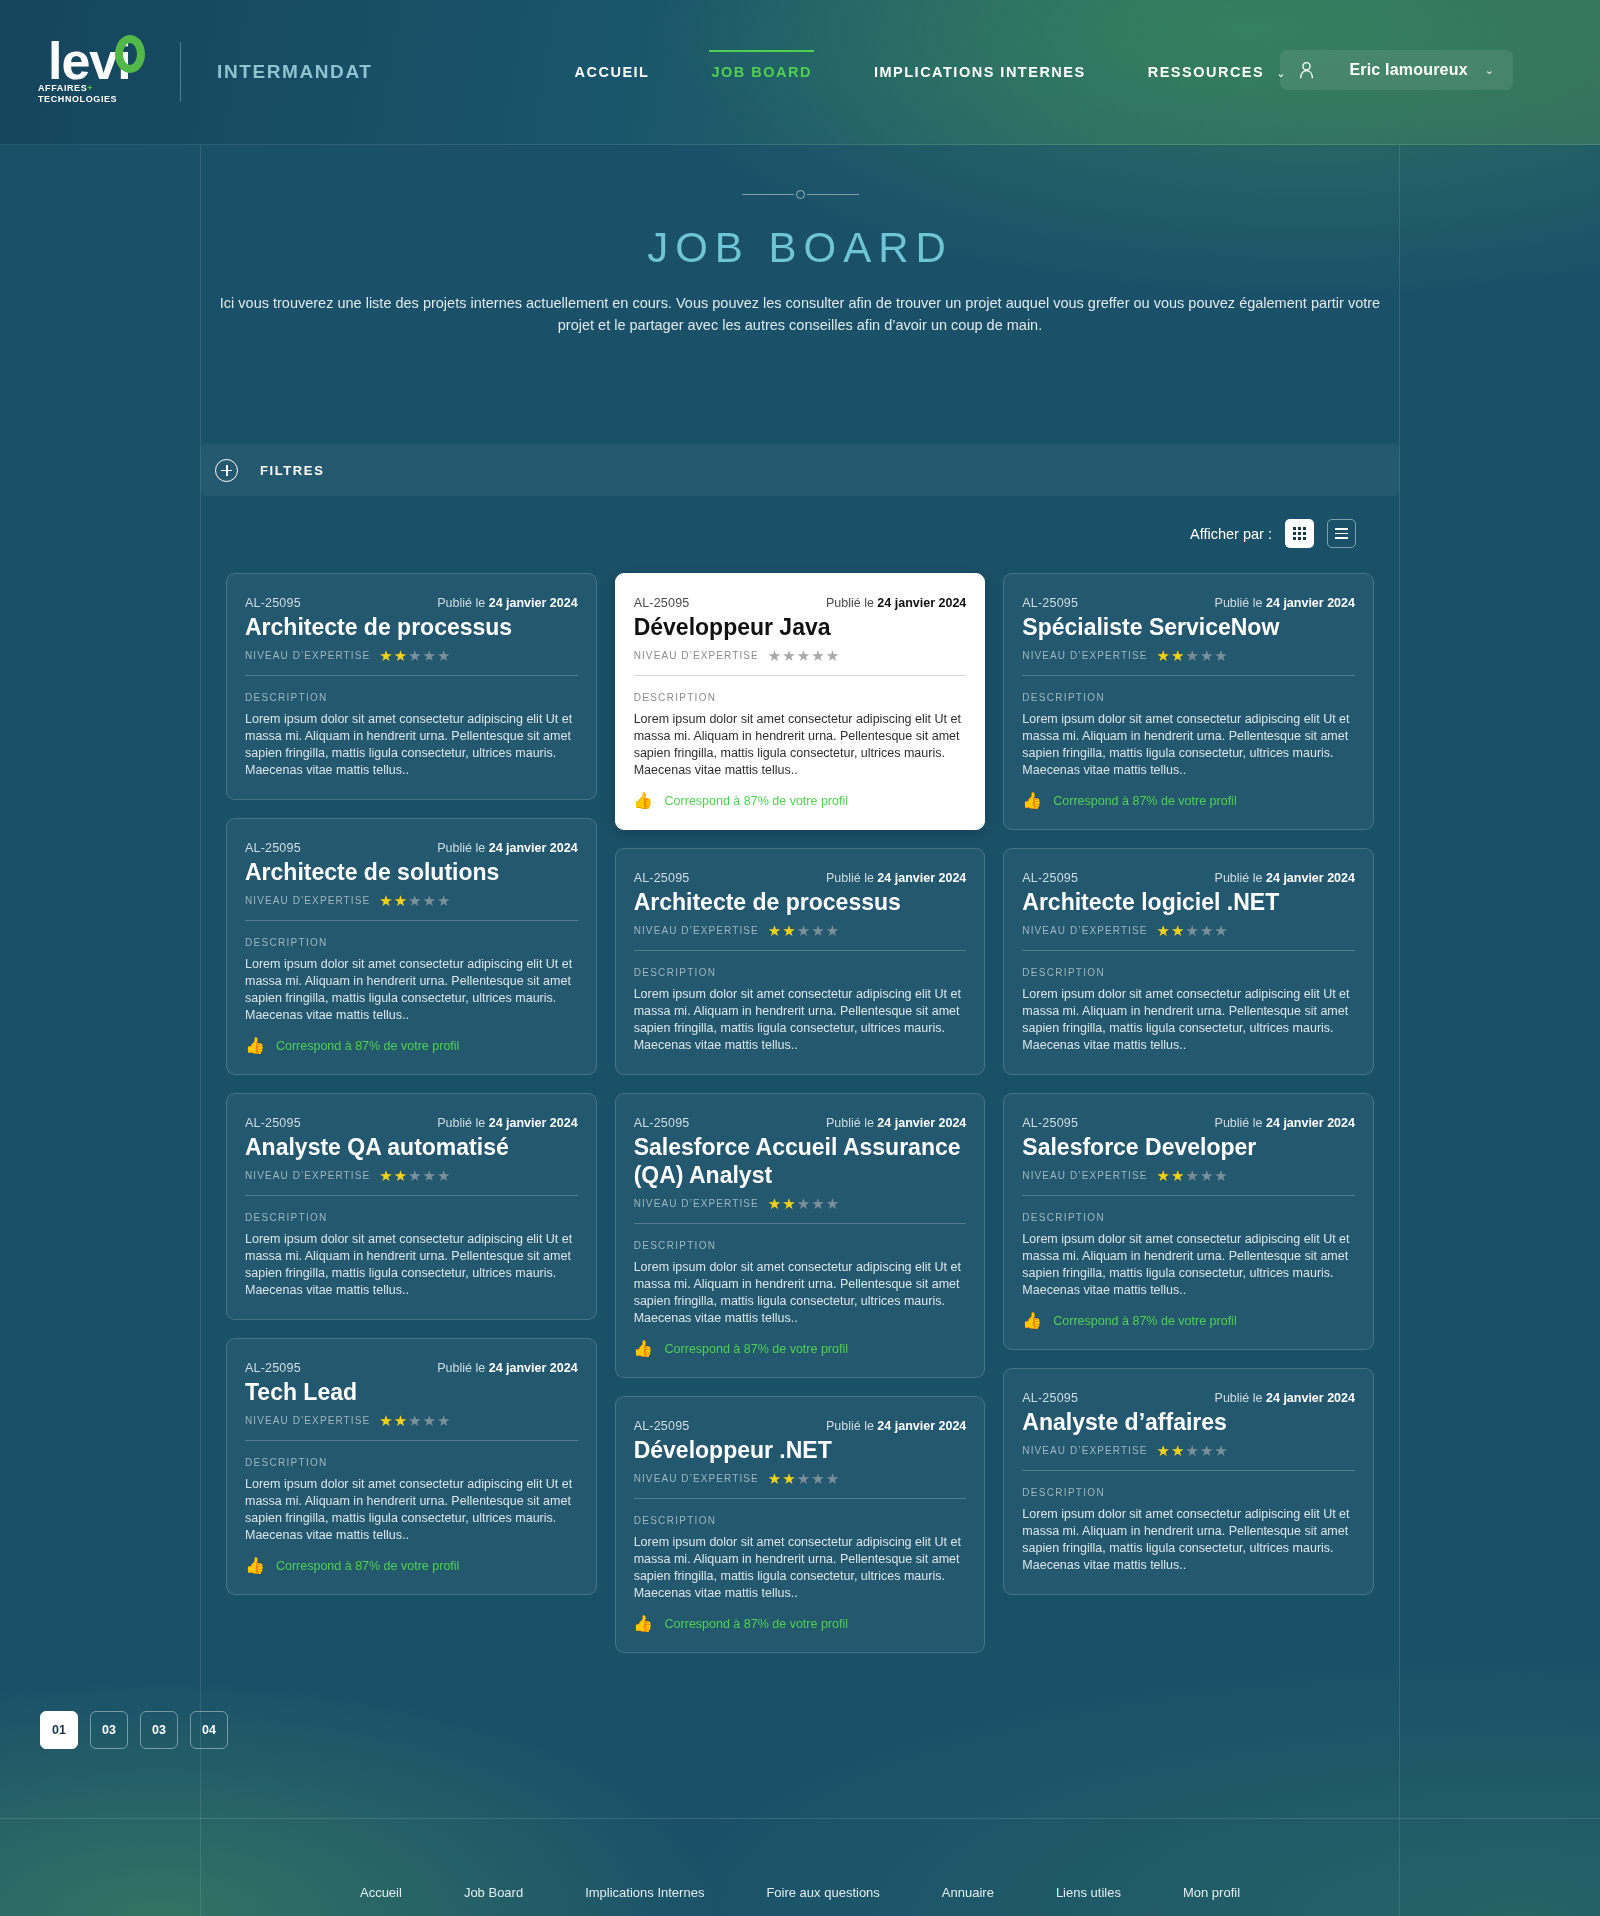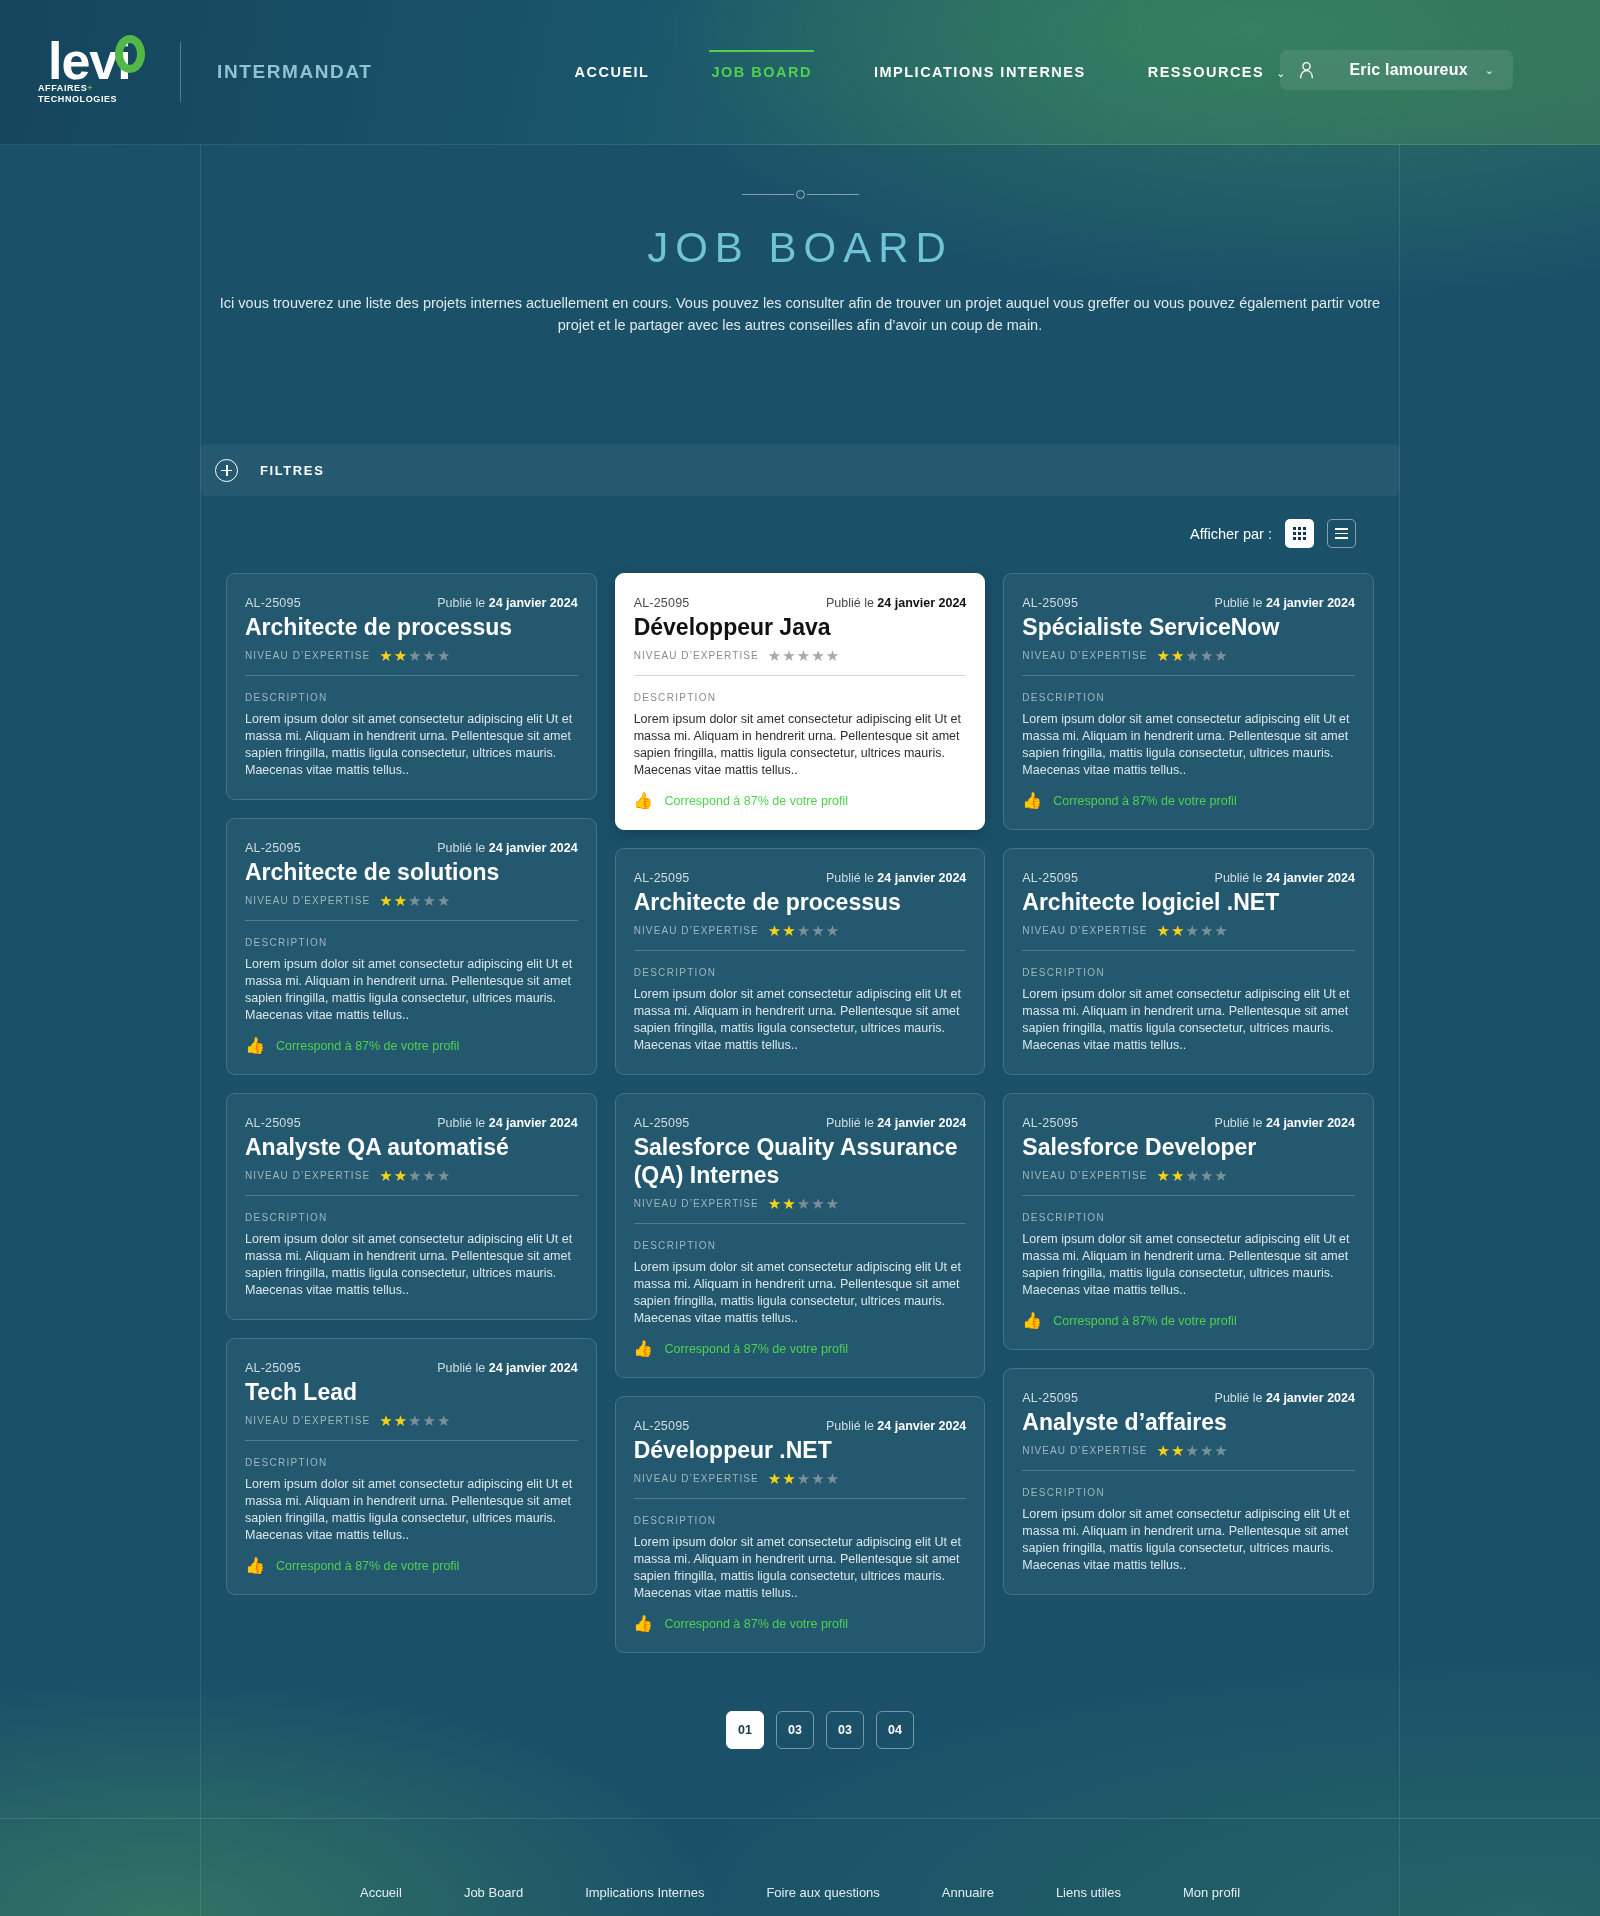--- a/index.html
+++ b/index.html
@@ -204,21 +204,21 @@
   .card.featured .desc-label { color: #8b8b8b; }
   .desc-text { font-size: 12.5px; line-height: 17px; color: #dbe6ea; }
   .card.featured .desc-text { color: #2e2e2e; }
 
   .match { display: flex; align-items: center; gap: 11px; margin-top: 14px; }
   .thumb { font-size: 16px; line-height: 16px; filter: saturate(1.4); }
   .match-text { font-size: 12.5px; color: #4fd14f; }
 
   
   .pagination {
-    display: flex; justify-content: center; gap: 12px; margin-top: 58px; padding-left: 40px;
+    display: flex; justify-content: flex-start; gap: 12px; margin-top: 58px; padding-left: 40px;
   }
   .page-btn {
     width: 38px; height: 38px; border-radius: 6px;
     border: 1px solid rgba(255,255,255,0.40);
     display: flex; align-items: center; justify-content: center;
     font-size: 12.5px; font-weight: 700; color: #fff; cursor: pointer;
   }
   .page-btn.active { background: #fff; color: #12384a; border-color: #fff; }
 
   
@@ -442,21 +442,21 @@
         </div>
         <div class="divider"></div>
         <div class="desc-label">DESCRIPTION</div>
         <div class="desc-text">Lorem ipsum dolor sit amet consectetur adipiscing elit Ut et massa mi. Aliquam in hendrerit urna. Pellentesque sit amet sapien fringilla, mattis ligula consectetur, ultrices mauris. Maecenas vitae mattis tellus..</div>
       </div>
       <div class="card">
         <div class="card-top">
           <span class="card-ref">AL-25095</span>
           <span class="card-date">Publié le <b>24 janvier 2024</b></span>
         </div>
-        <div class="card-title">Salesforce Quality Assurance (QA) Internes</div>
+        <div class="card-title">Salesforce Accueil Assurance (QA) Analyst</div>
         <div class="expertise">
           <span class="exp-label">NIVEAU D’EXPERTISE</span>
           <span class="stars">
             <span class="s on">★</span>
             <span class="s on">★</span>
             <span class="s">★</span>
             <span class="s">★</span>
             <span class="s">★</span>
           </span>
         </div>

